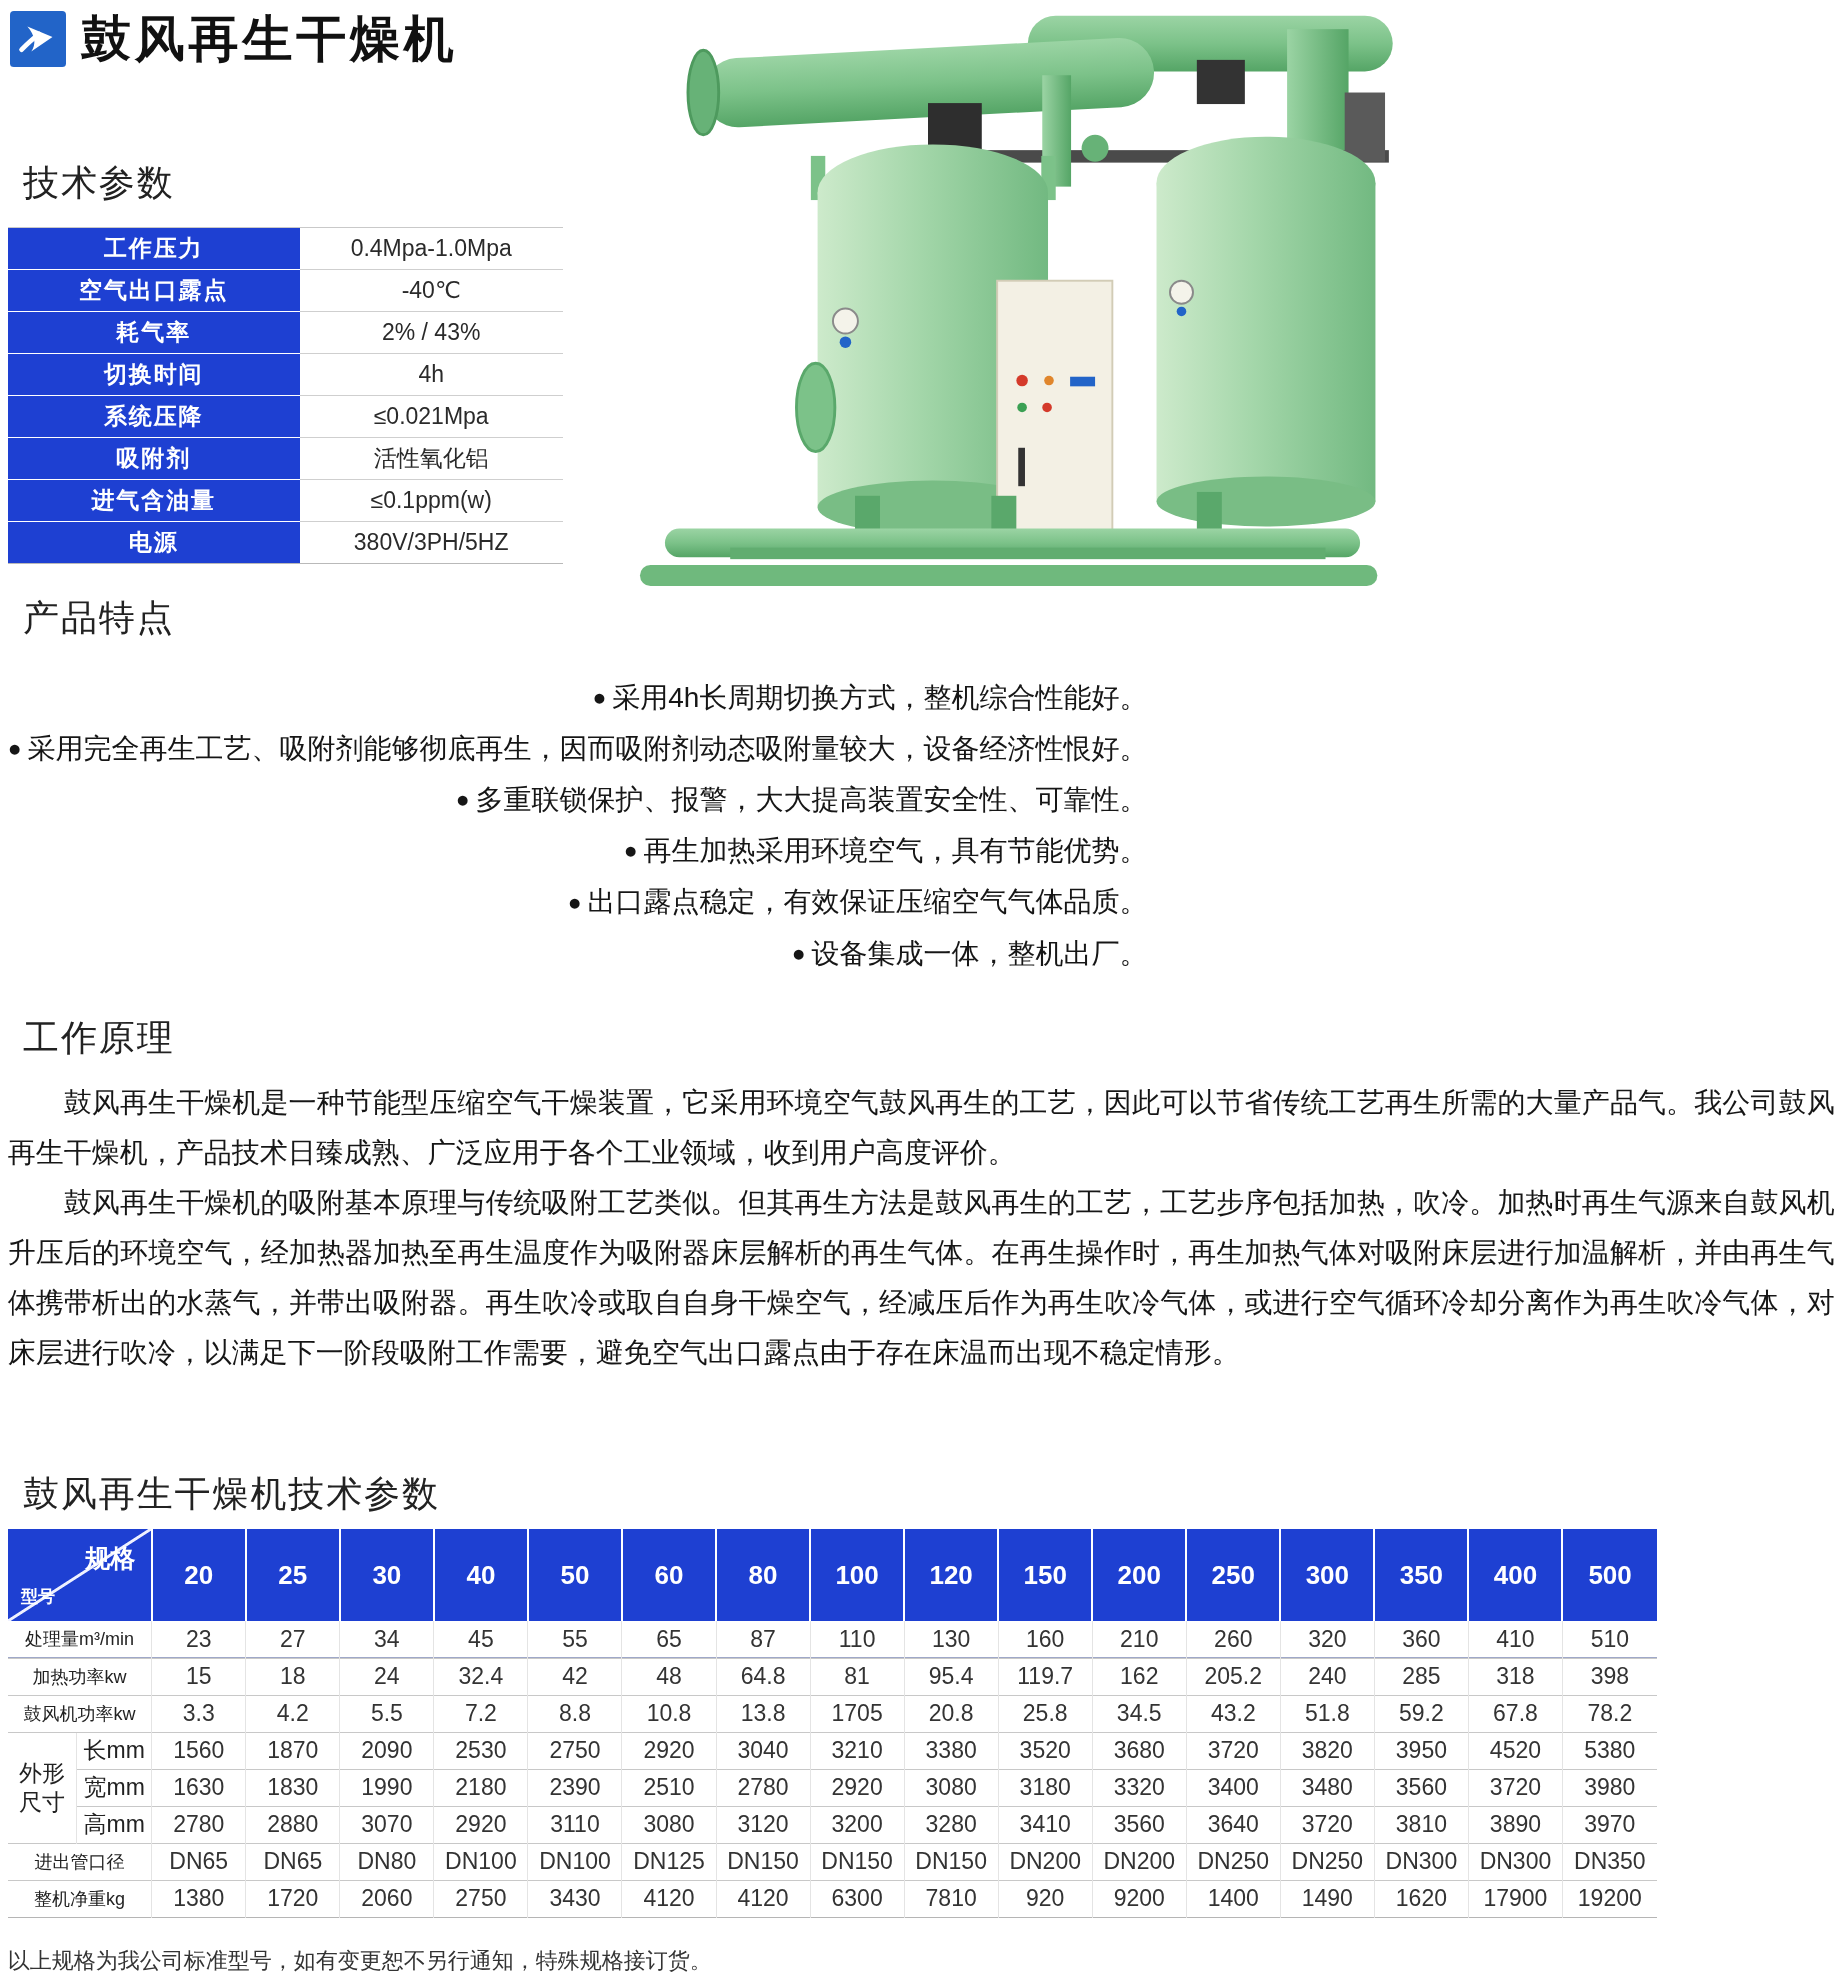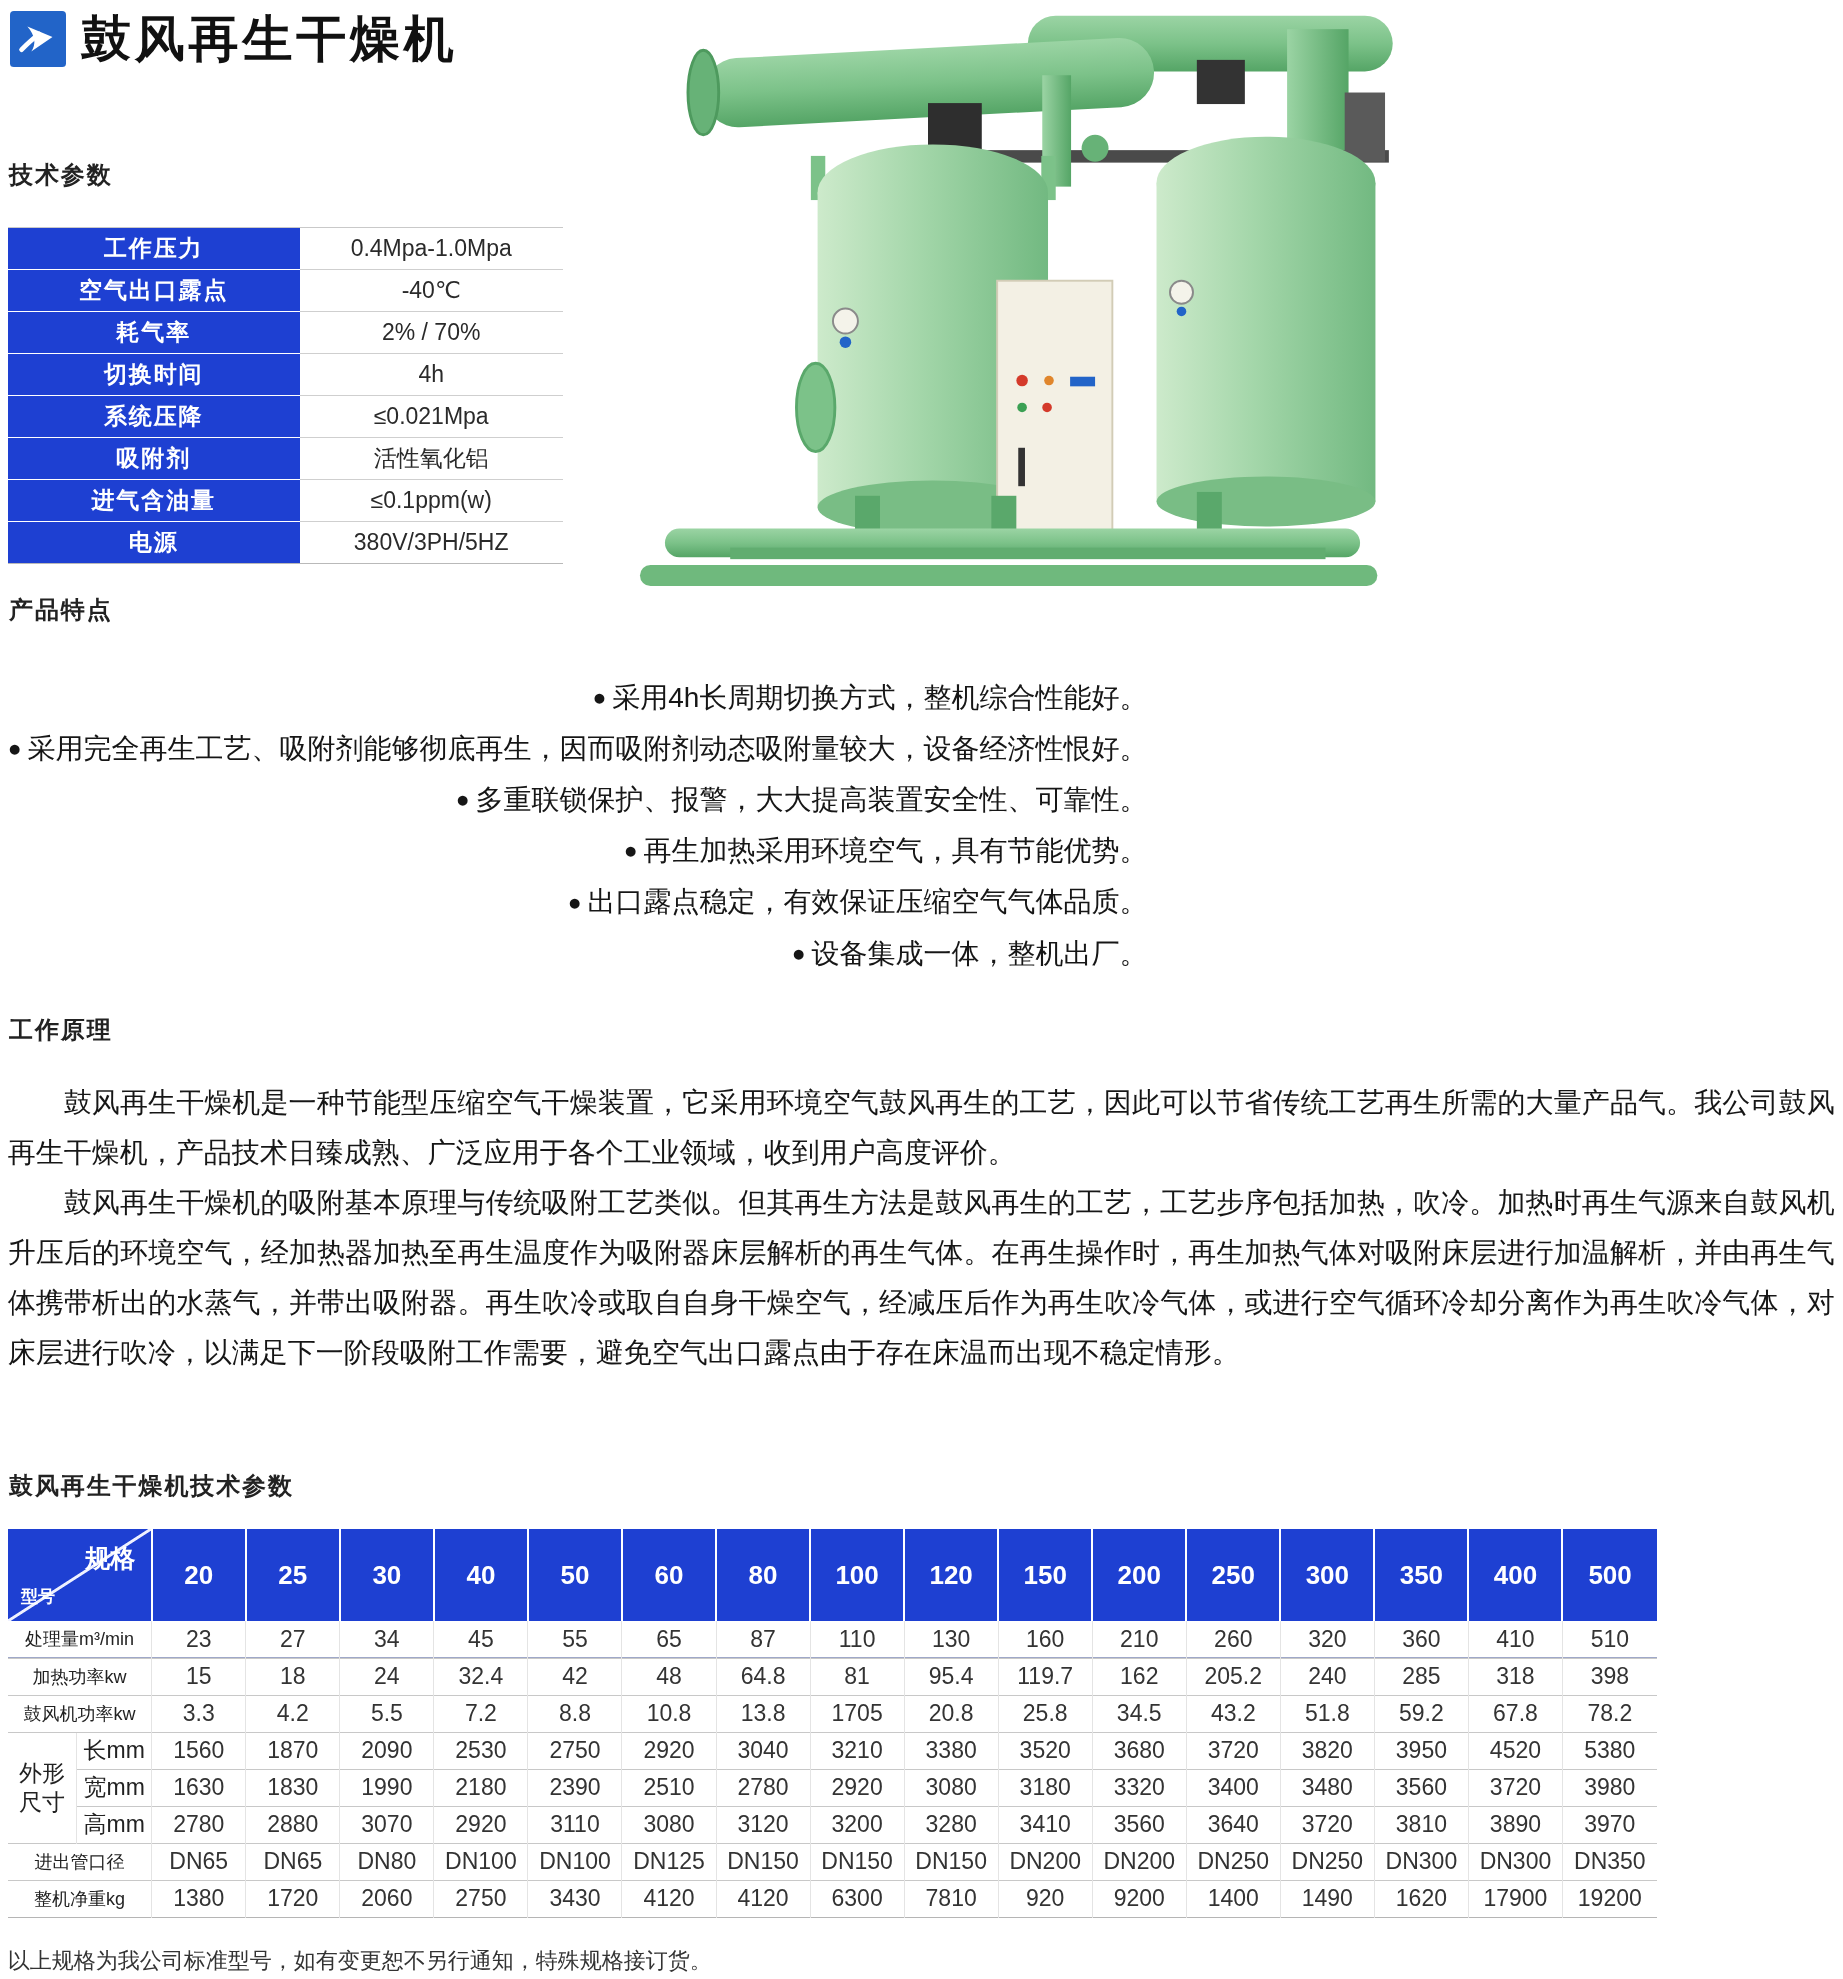--- a/index.html
+++ b/index.html
@@ -5,21 +5,21 @@
   html,body{margin:0;padding:0;background:#ffffff;}
   *{box-sizing:border-box;}
   body{font-family:"Liberation Sans","DejaVu Sans",sans-serif;color:#1a1a1a;}
   .page{position:relative;width:1844px;height:1980px;background:#fff;overflow:hidden;}
 
   
   .hdr{position:absolute;left:9.6px;top:5.8px;display:flex;align-items:center;gap:15.4px;}
   .hdr .icon{width:56px;height:56px;display:block;}
   .hdr .title{font-size:50px;font-weight:700;letter-spacing:3.8px;color:#111;}
 
-  .sect-h{position:absolute;left:9px;font-size:24px;color:#222;letter-spacing:1.9px;font-weight:bold;}
+  .sect-h{position:absolute;left:23px;font-size:36px;color:#222;letter-spacing:1.9px;}
 
   
   .spec{position:absolute;left:7.7px;top:227px;width:555px;border-collapse:collapse;table-layout:fixed;border-top:1.9px solid #c9c9c9;border-bottom:1.9px solid #b9b9b9;}
   .spec td{height:42px;text-align:center;vertical-align:middle;font-size:23px;}
   .spec td.lbl{width:292px;background:#1e40d2;color:#fff;font-weight:700;border-bottom:1.9px solid #fff;letter-spacing:1.9px;}
   .spec tr:last-child td.lbl{border-bottom:none;}
   .spec td.val{background:#fff;color:#2a2a2a;border-bottom:1px solid #cfcfcf;}
   .spec tr:last-child td.val{border-bottom:none;}
 
   
@@ -71,21 +71,21 @@
         <tr>
           <td class="lbl">工作压力</td>
           <td class="val">0.4Mpa-1.0Mpa</td>
         </tr>
         <tr>
           <td class="lbl">空气出口露点</td>
           <td class="val">-40℃</td>
         </tr>
         <tr>
           <td class="lbl">耗气率</td>
-          <td class="val">2% / 70%</td>
+          <td class="val">2% / 43%</td>
         </tr>
         <tr>
           <td class="lbl">切换时间</td>
           <td class="val">4h</td>
         </tr>
         <tr>
           <td class="lbl">系统压降</td>
           <td class="val">≤0.021Mpa</td>
         </tr>
         <tr>

